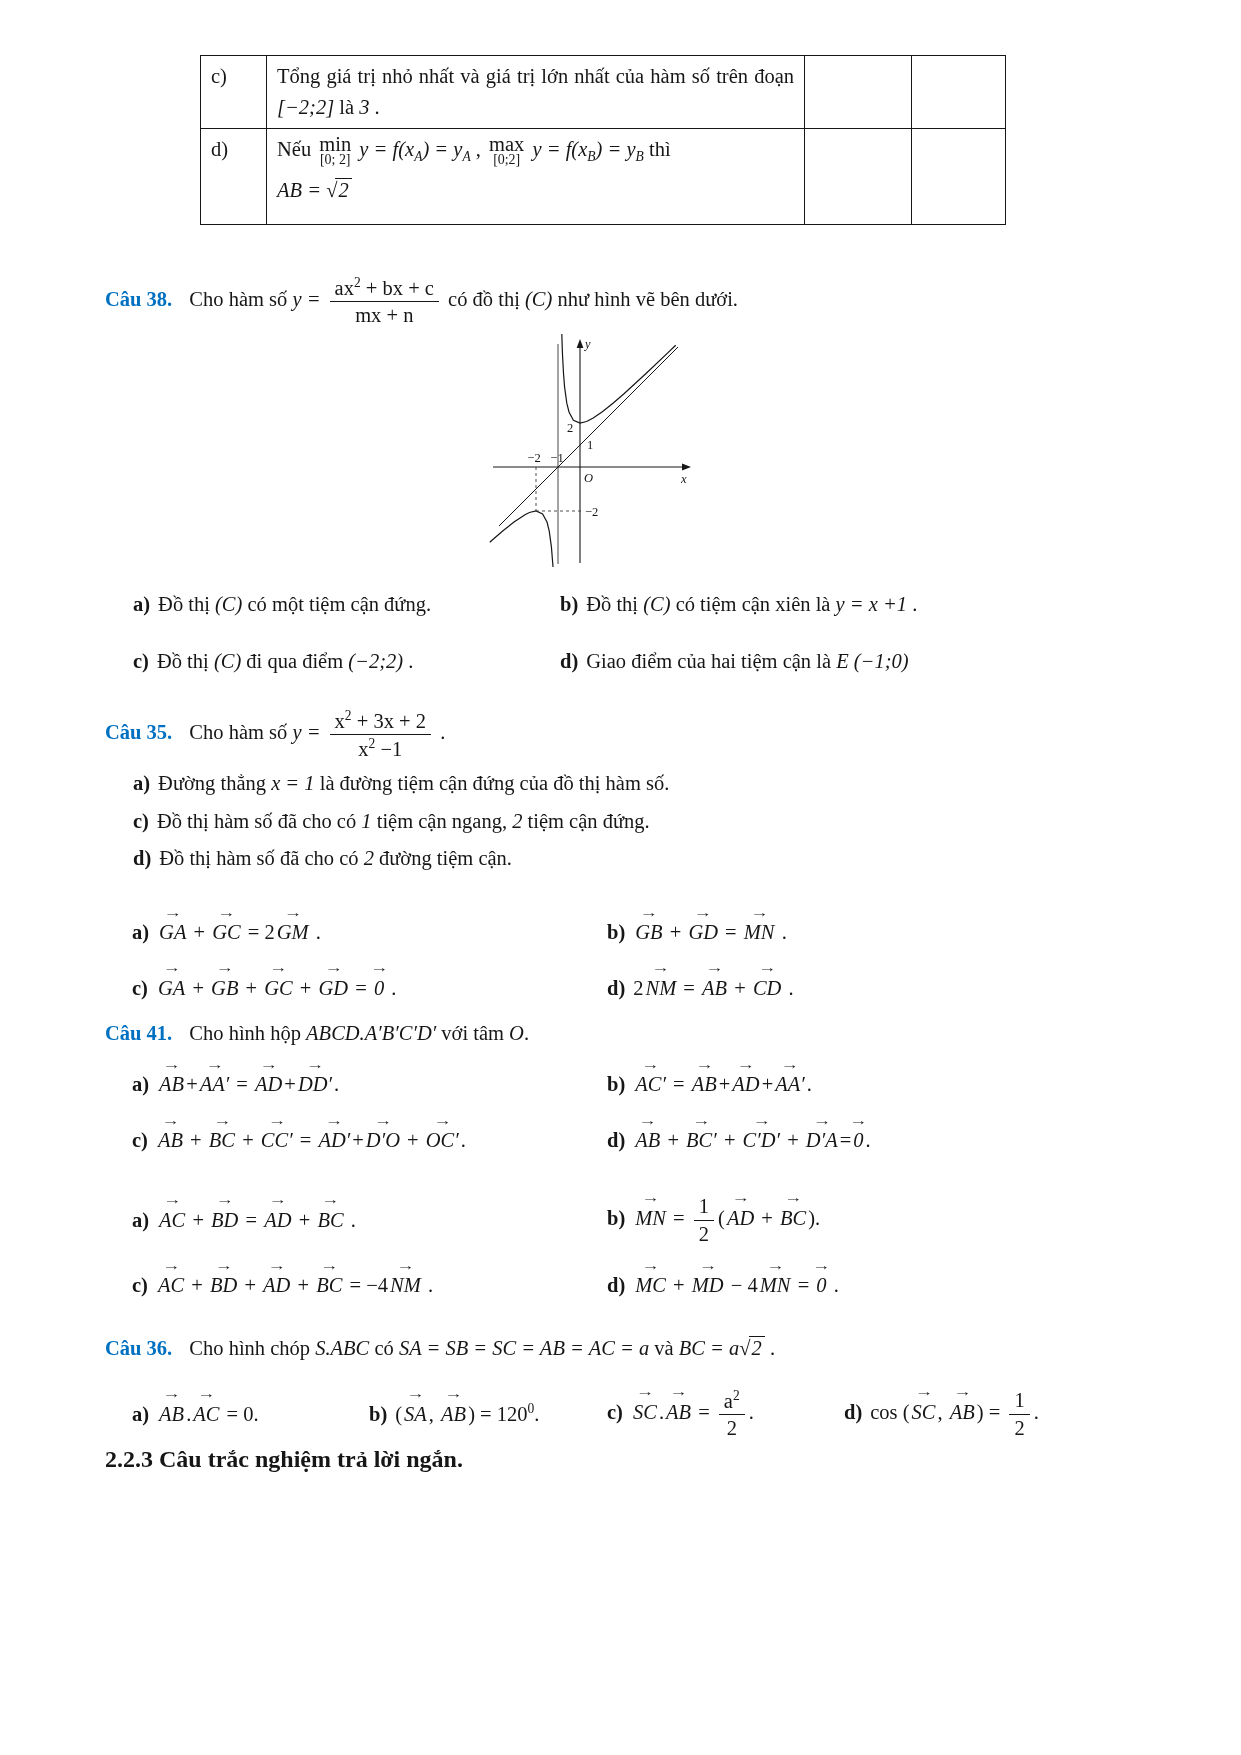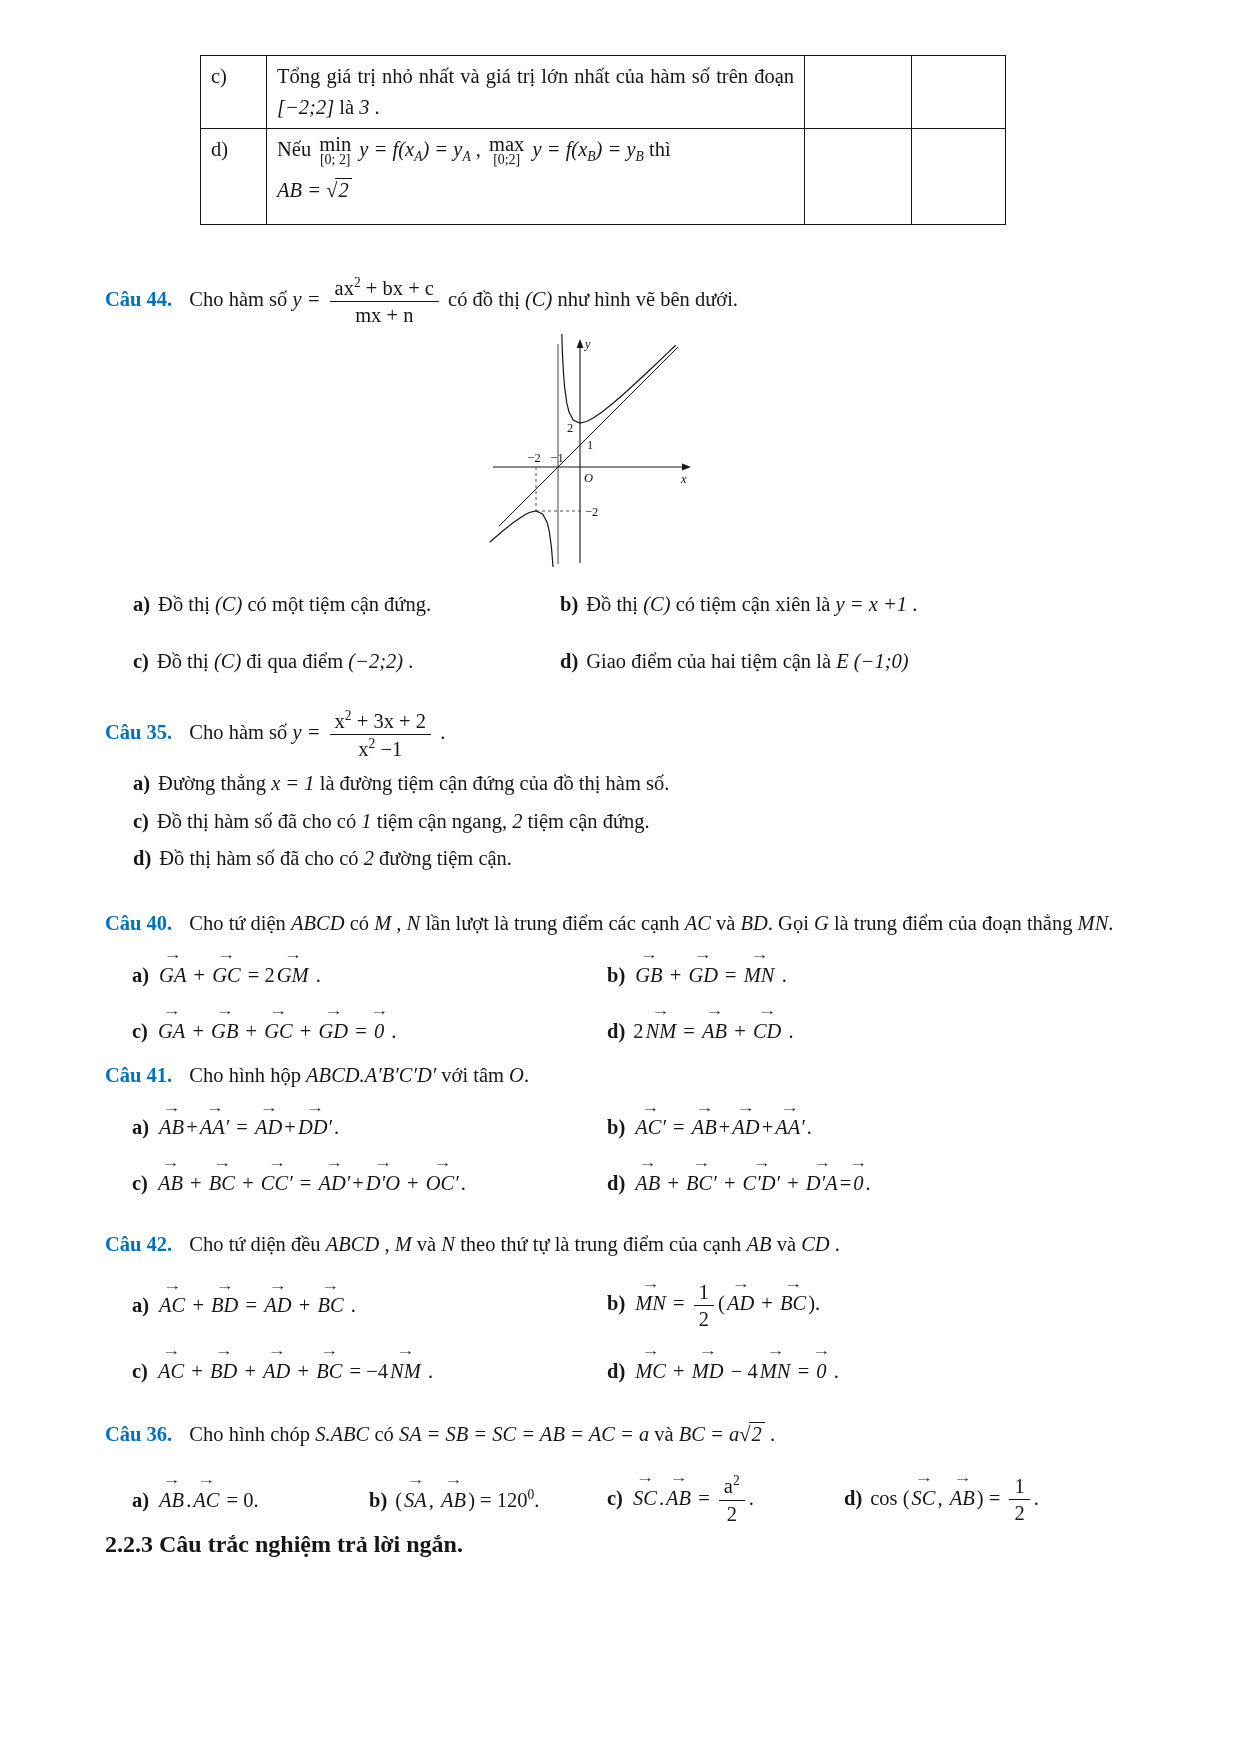--- a/index.html
+++ b/index.html
@@ -96,21 +96,21 @@
         <p class="dline2"><span class="m">AB =</span> <span class="sqrt"><span class="rs">√</span><span class="rb">2</span></span></p>
       </td>
       <td class="e1"></td>
       <td class="e2"></td>
     </tr>
   </tbody>
     </table>
 
   <section id="q38">
     <p class="qline">
-      <span class="qlabel">Câu 44.</span>
+      <span class="qlabel">Câu 38.</span>
       <span>Cho hàm số <span class="m">y =</span> <span class="frac"><span class="fn">ax<sup>2</sup> + bx + c</span><span class="fd">mx + n</span></span> có đồ thị <span class="m">(C)</span> như hình vẽ bên dưới.</span>
     </p>
 
     <div class="graphwrap">
       <svg width="212" height="236" viewBox="0 0 212 236">
 
         <line class="axis" x1="8" y1="135" x2="202" y2="135"></line>
         <polygon points="206,135 197,131.6 197,138.4" fill="#161616"></polygon>
         <line class="axis" x1="95" y1="231" x2="95" y2="11"></line>
         <polygon points="95,7 91.6,16 98.4,16" fill="#161616"></polygon>
@@ -161,24 +161,20 @@
     </p>
     <p class="opt opt39">
       <span class="tag">c)</span><span>Đồ thị hàm số đã cho có <span class="m">1</span> tiệm cận ngang, <span class="m">2</span> tiệm cận đứng.</span>
     </p>
     <p class="opt opt39">
       <span class="tag">d)</span><span>Đồ thị hàm số đã cho có <span class="m">2</span> đường tiệm cận.</span>
     </p>
   </section>
 
   <section id="q40">
-    <p class="qline">
-      <span class="qlabel">Câu 40.</span>
-      <span>Cho tứ diện <span class="m">ABCD</span> có <span class="m">M , N</span> lần lượt là trung điểm các cạnh <span class="m">AC</span> và <span class="m">BD</span>. Gọi <span class="m">G</span> là trung điểm của đoạn thẳng <span class="m">MN</span>.</span>
-    </p>
     <div class="optgrid">
       <div class="opt">
         <span class="tag">a)</span><span><span class="vec"><span class="arr">→</span>GA</span> + <span class="vec"><span class="arr">→</span>GC</span> = 2<span class="vec"><span class="arr">→</span>GM</span> .</span>
       </div>
       <div class="opt">
         <span class="tag">b)</span><span><span class="vec"><span class="arr">→</span>GB</span> + <span class="vec"><span class="arr">→</span>GD</span> = <span class="vec"><span class="arr">→</span>MN</span> .</span>
       </div>
       <div class="opt">
         <span class="tag">c)</span><span><span class="vec"><span class="arr">→</span>GA</span> + <span class="vec"><span class="arr">→</span>GB</span> + <span class="vec"><span class="arr">→</span>GC</span> + <span class="vec"><span class="arr">→</span>GD</span> = <span class="vec"><span class="arr">→</span>0</span> .</span>
       </div>
@@ -203,24 +199,20 @@
       <div class="opt">
         <span class="tag">c)</span><span><span class="vec"><span class="arr">→</span>AB</span> + <span class="vec"><span class="arr">→</span>BC</span> + <span class="vec"><span class="arr">→</span>CC′</span> = <span class="vec"><span class="arr">→</span>AD′</span>+<span class="vec"><span class="arr">→</span>D′O</span> + <span class="vec"><span class="arr">→</span>OC′</span>.</span>
       </div>
       <div class="opt">
         <span class="tag">d)</span><span><span class="vec"><span class="arr">→</span>AB</span> + <span class="vec"><span class="arr">→</span>BC′</span> + <span class="vec"><span class="arr">→</span>C′D′</span> + <span class="vec"><span class="arr">→</span>D′A</span>=<span class="vec"><span class="arr">→</span>0</span>.</span>
       </div>
     </div>
   </section>
 
   <section id="q42">
-    <p class="qline">
-      <span class="qlabel">Câu 42.</span>
-      <span>Cho tứ diện đều <span class="m">ABCD</span> , <span class="m">M</span> và <span class="m">N</span> theo thứ tự là trung điểm của cạnh <span class="m">AB</span> và <span class="m">CD</span> .</span>
-    </p>
     <div class="optgrid">
       <div class="opt">
         <span class="tag">a)</span><span><span class="vec"><span class="arr">→</span>AC</span> + <span class="vec"><span class="arr">→</span>BD</span> = <span class="vec"><span class="arr">→</span>AD</span> + <span class="vec"><span class="arr">→</span>BC</span> .</span>
       </div>
       <div class="opt">
         <span class="tag">b)</span><span><span class="vec"><span class="arr">→</span>MN</span> = <span class="frac"><span class="fn">1</span><span class="fd">2</span></span>(<span class="vec"><span class="arr">→</span>AD</span> + <span class="vec"><span class="arr">→</span>BC</span>).</span>
       </div>
       <div class="opt">
         <span class="tag">c)</span><span><span class="vec"><span class="arr">→</span>AC</span> + <span class="vec"><span class="arr">→</span>BD</span> + <span class="vec"><span class="arr">→</span>AD</span> + <span class="vec"><span class="arr">→</span>BC</span> = −4<span class="vec"><span class="arr">→</span>NM</span> .</span>
       </div>

